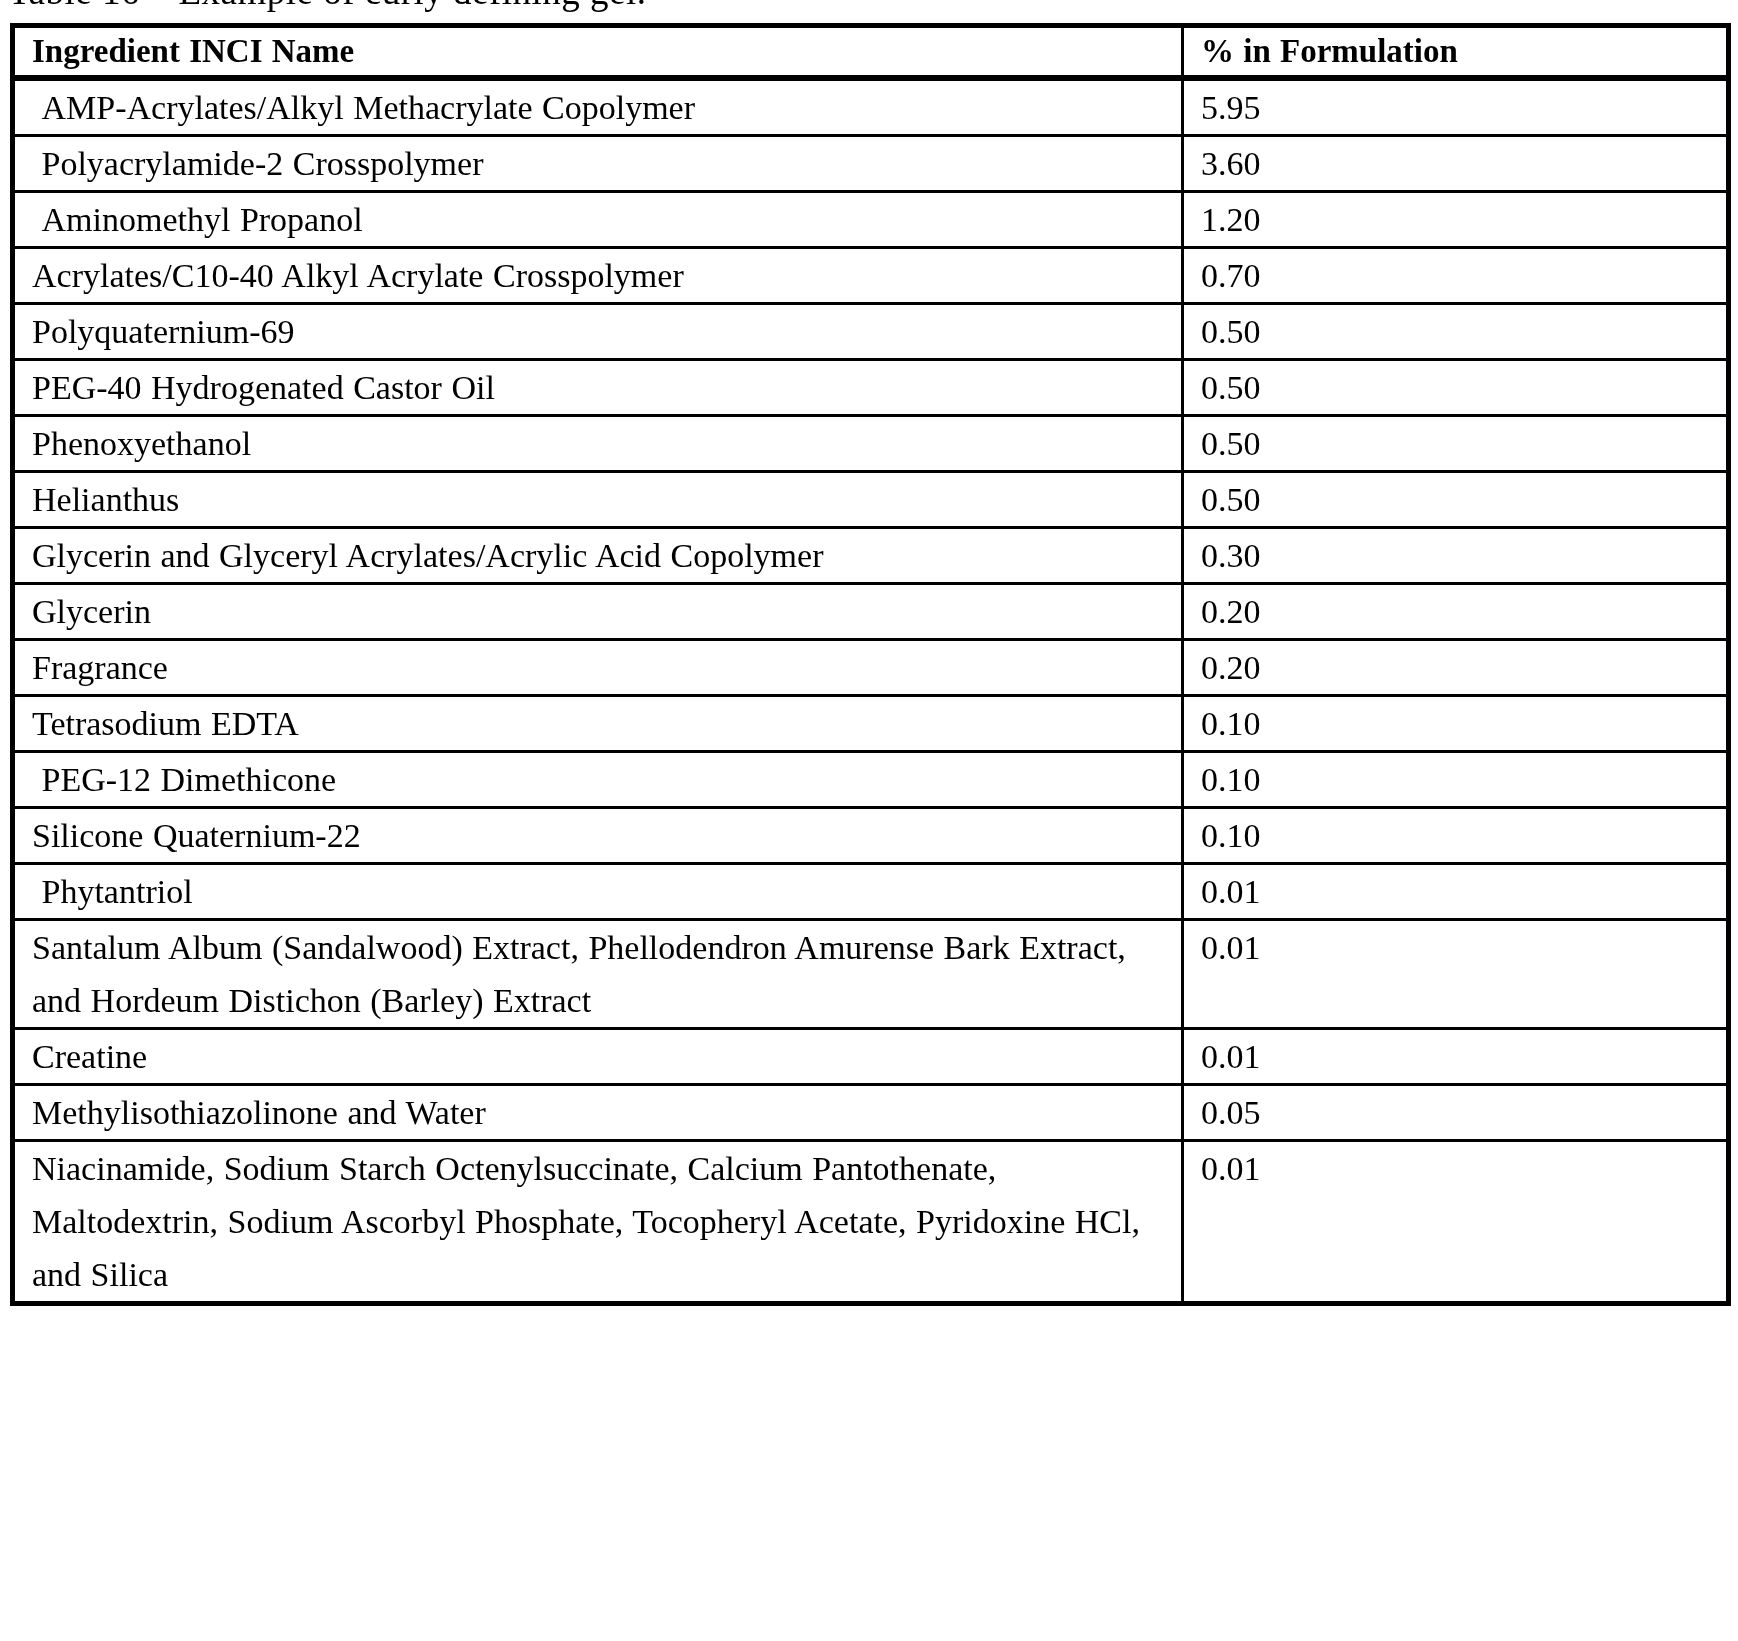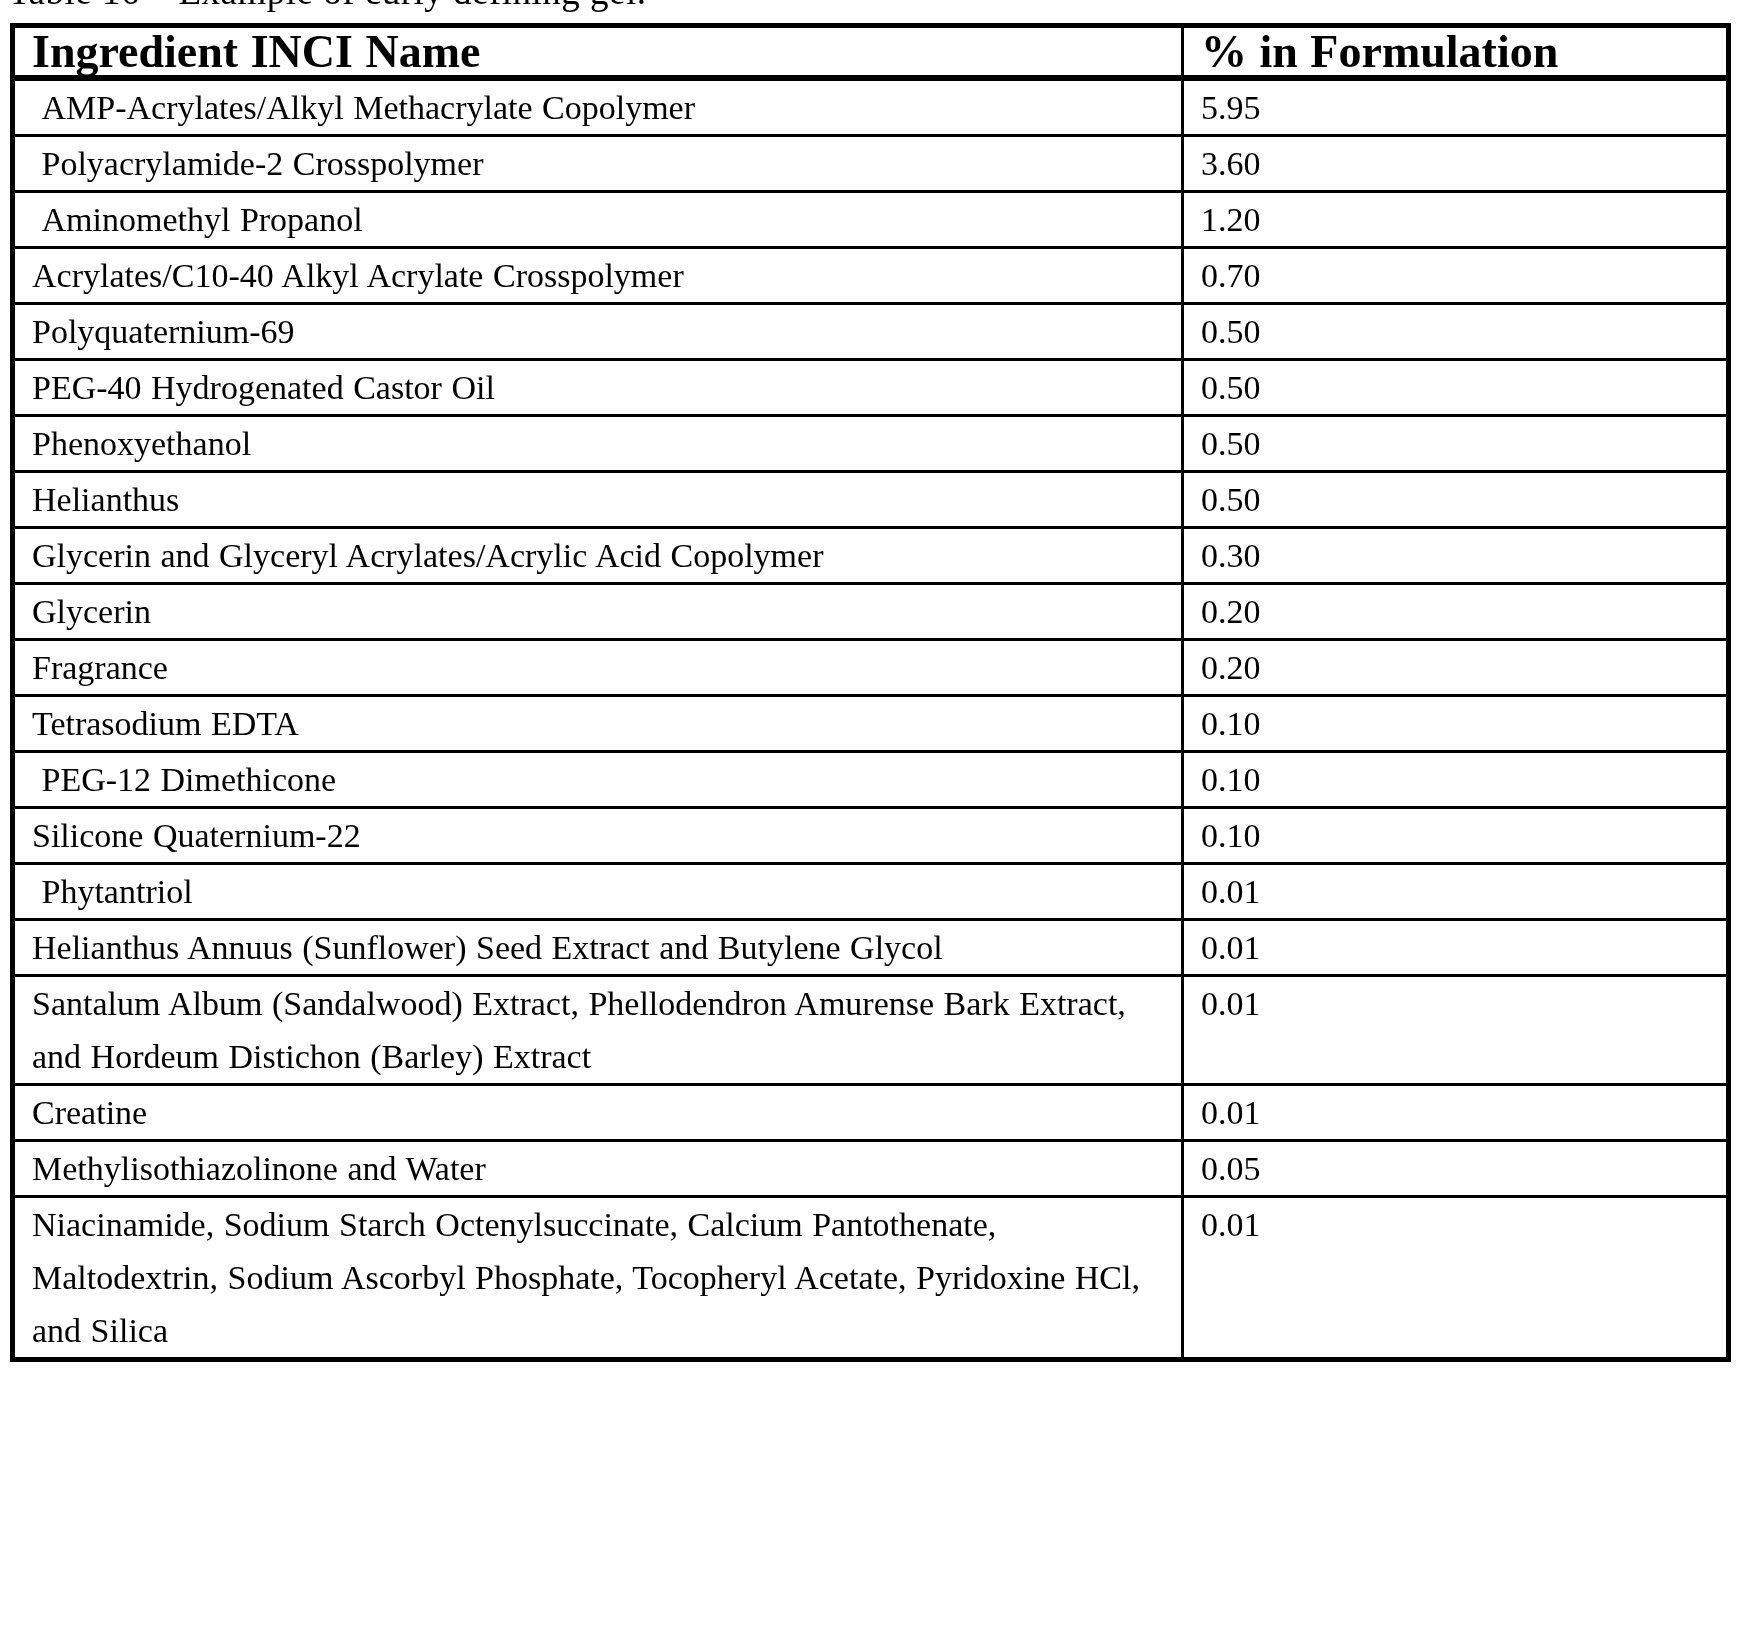--- a/index.html
+++ b/index.html
@@ -42,21 +42,21 @@
   th, td {
     border: 3px solid #000;
     vertical-align: top;
     text-align: left;
     padding: 0 10px 0 17px;
     white-space: pre-wrap;
     word-spacing: 1px;
     overflow: hidden;
   }
   th {
-    font-size: 46px;
+    font-size: 33px;
     font-weight: bold;
     line-height: 47px;
     height: 47px;
     border-bottom-width: 6px;
   }
   td {
     font-size: 34px;
     font-weight: normal;
     line-height: 53px;
     height: 53px;
@@ -136,24 +136,20 @@
       </tr>
       <tr>
         <td>Silicone Quaternium-22</td>
         <td>0.10</td>
       </tr>
       <tr>
         <td> Phytantriol</td>
         <td>0.01</td>
       </tr>
       <tr class="multi">
-        <td>Helianthus Annuus (Sunflower) Seed Extract and Butylene Glycol</td>
-        <td>0.01</td>
-      </tr>
-      <tr class="multi">
         <td>Santalum Album (Sandalwood) Extract, Phellodendron Amurense Bark Extract, and Hordeum Distichon (Barley) Extract</td>
         <td>0.01</td>
       </tr>
       <tr>
         <td>Creatine</td>
         <td>0.01</td>
       </tr>
       <tr>
         <td>Methylisothiazolinone and Water</td>
         <td>0.05</td>

